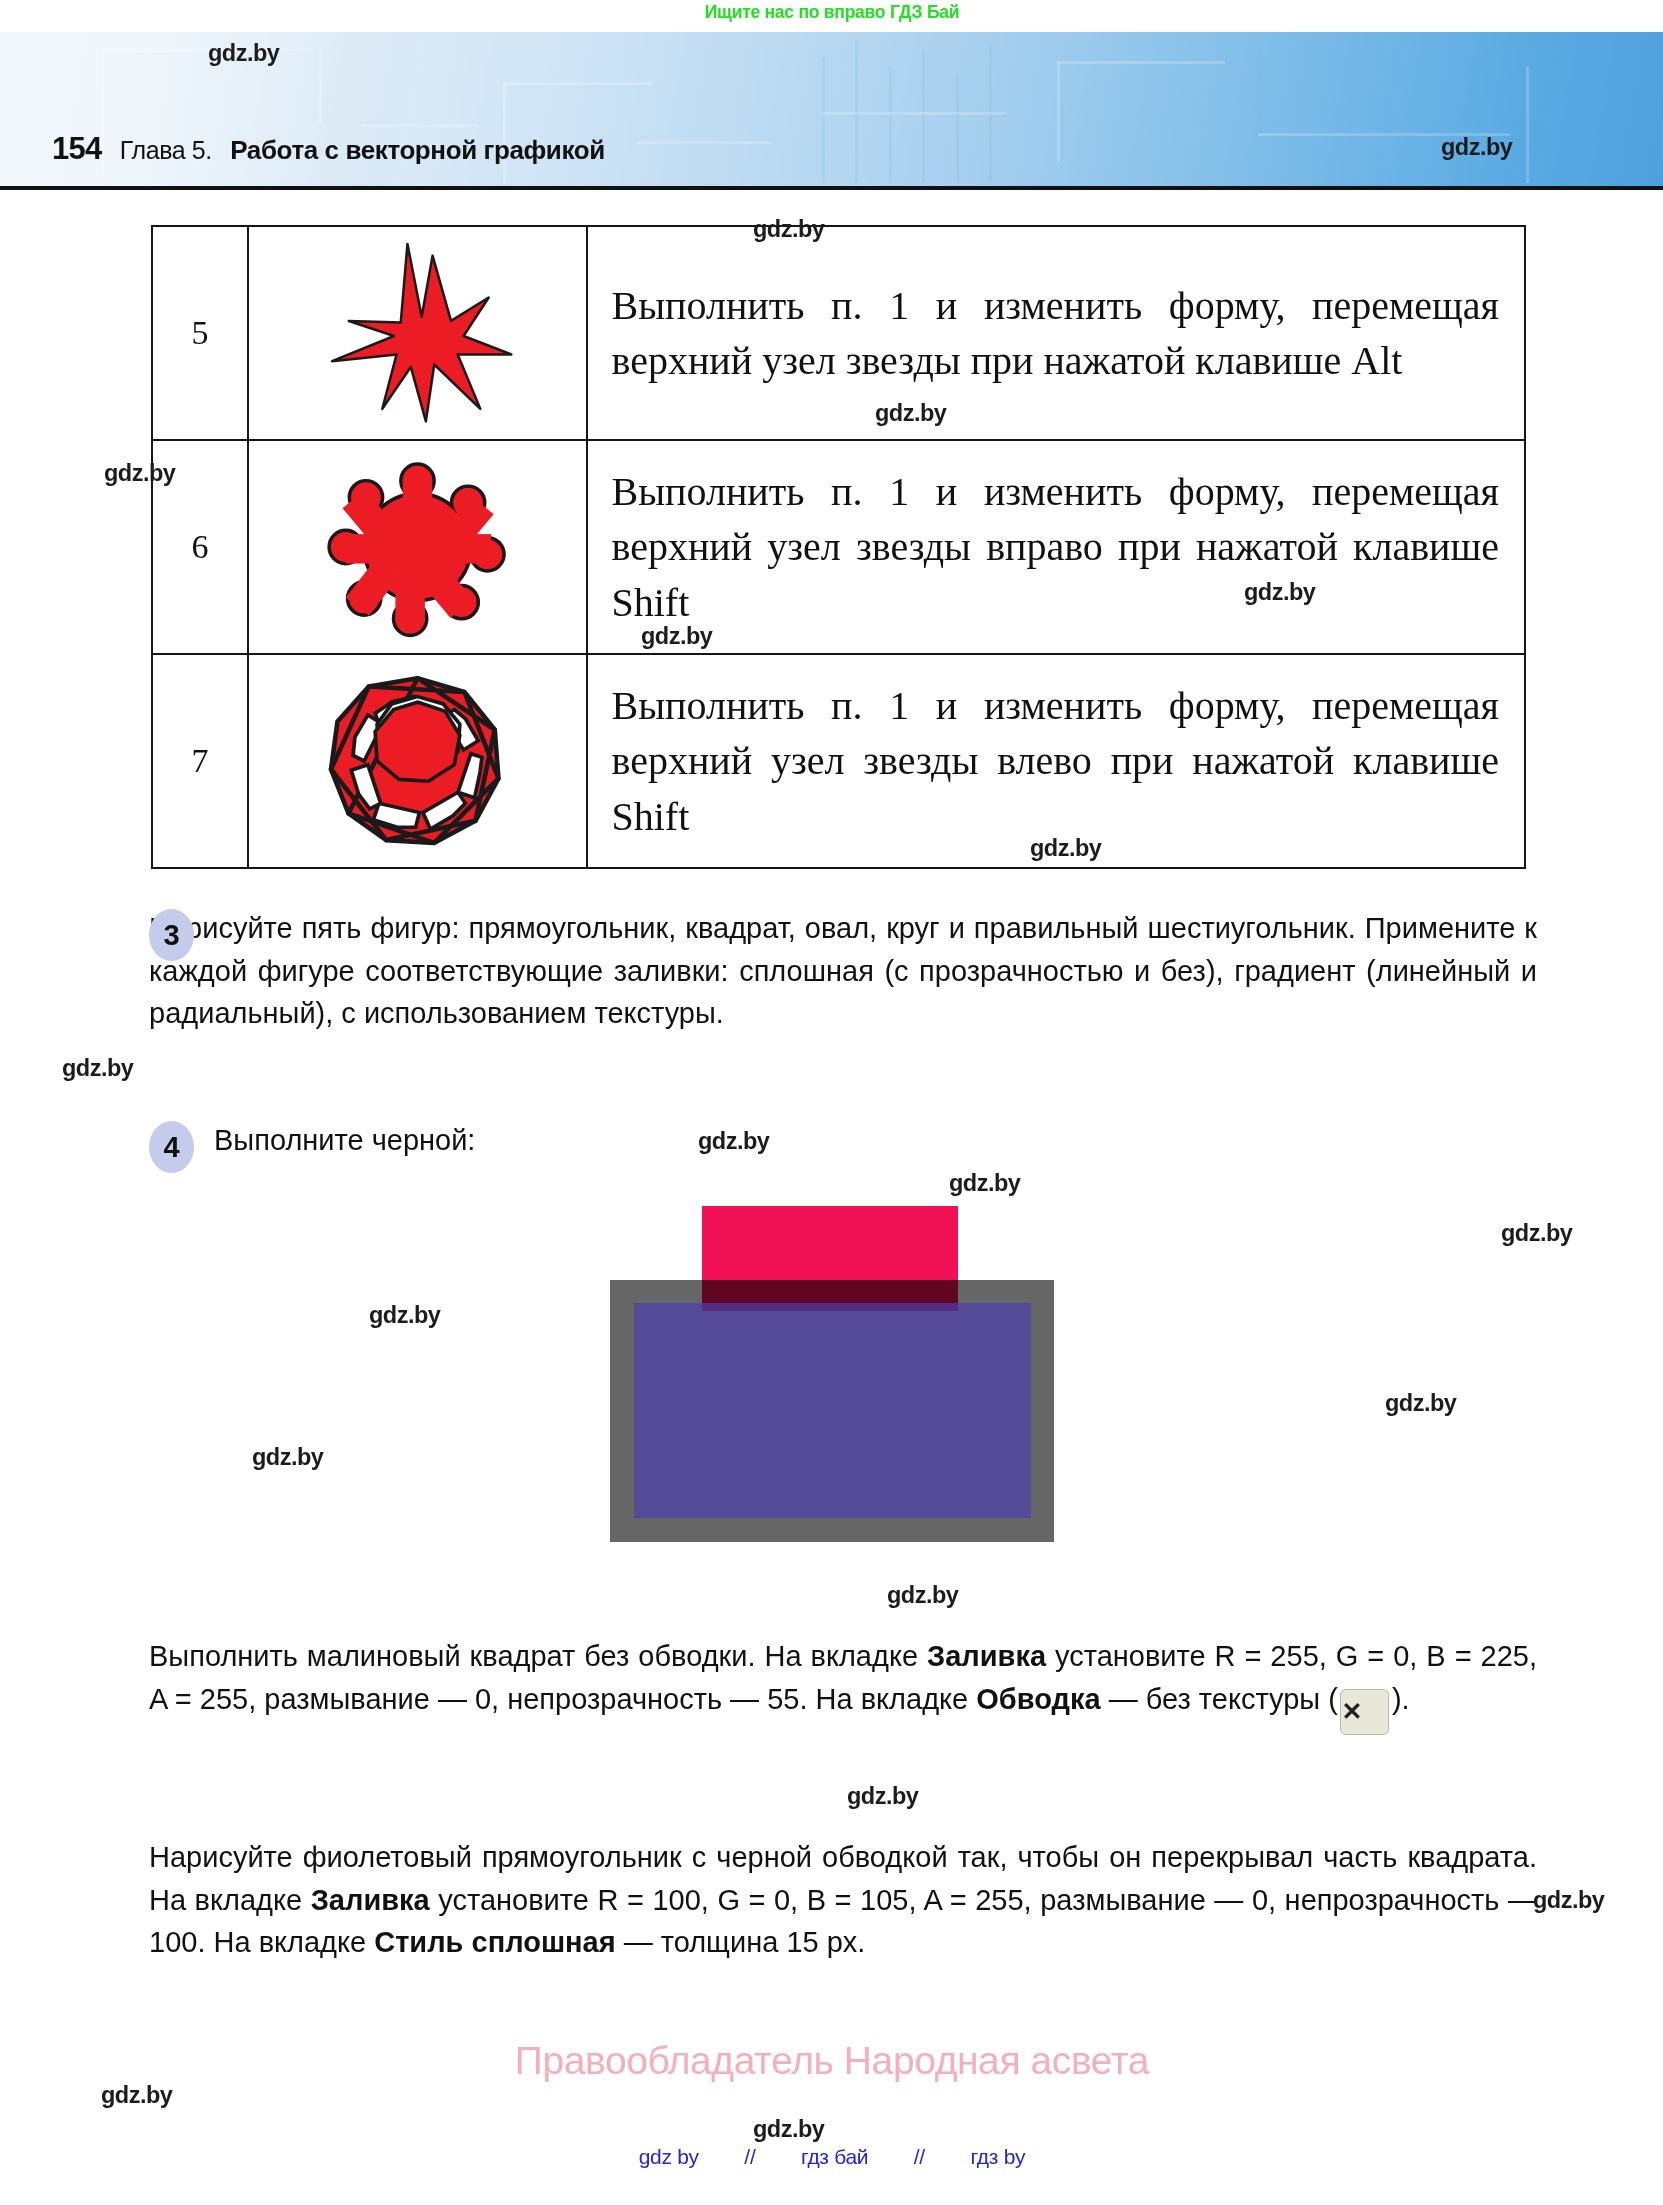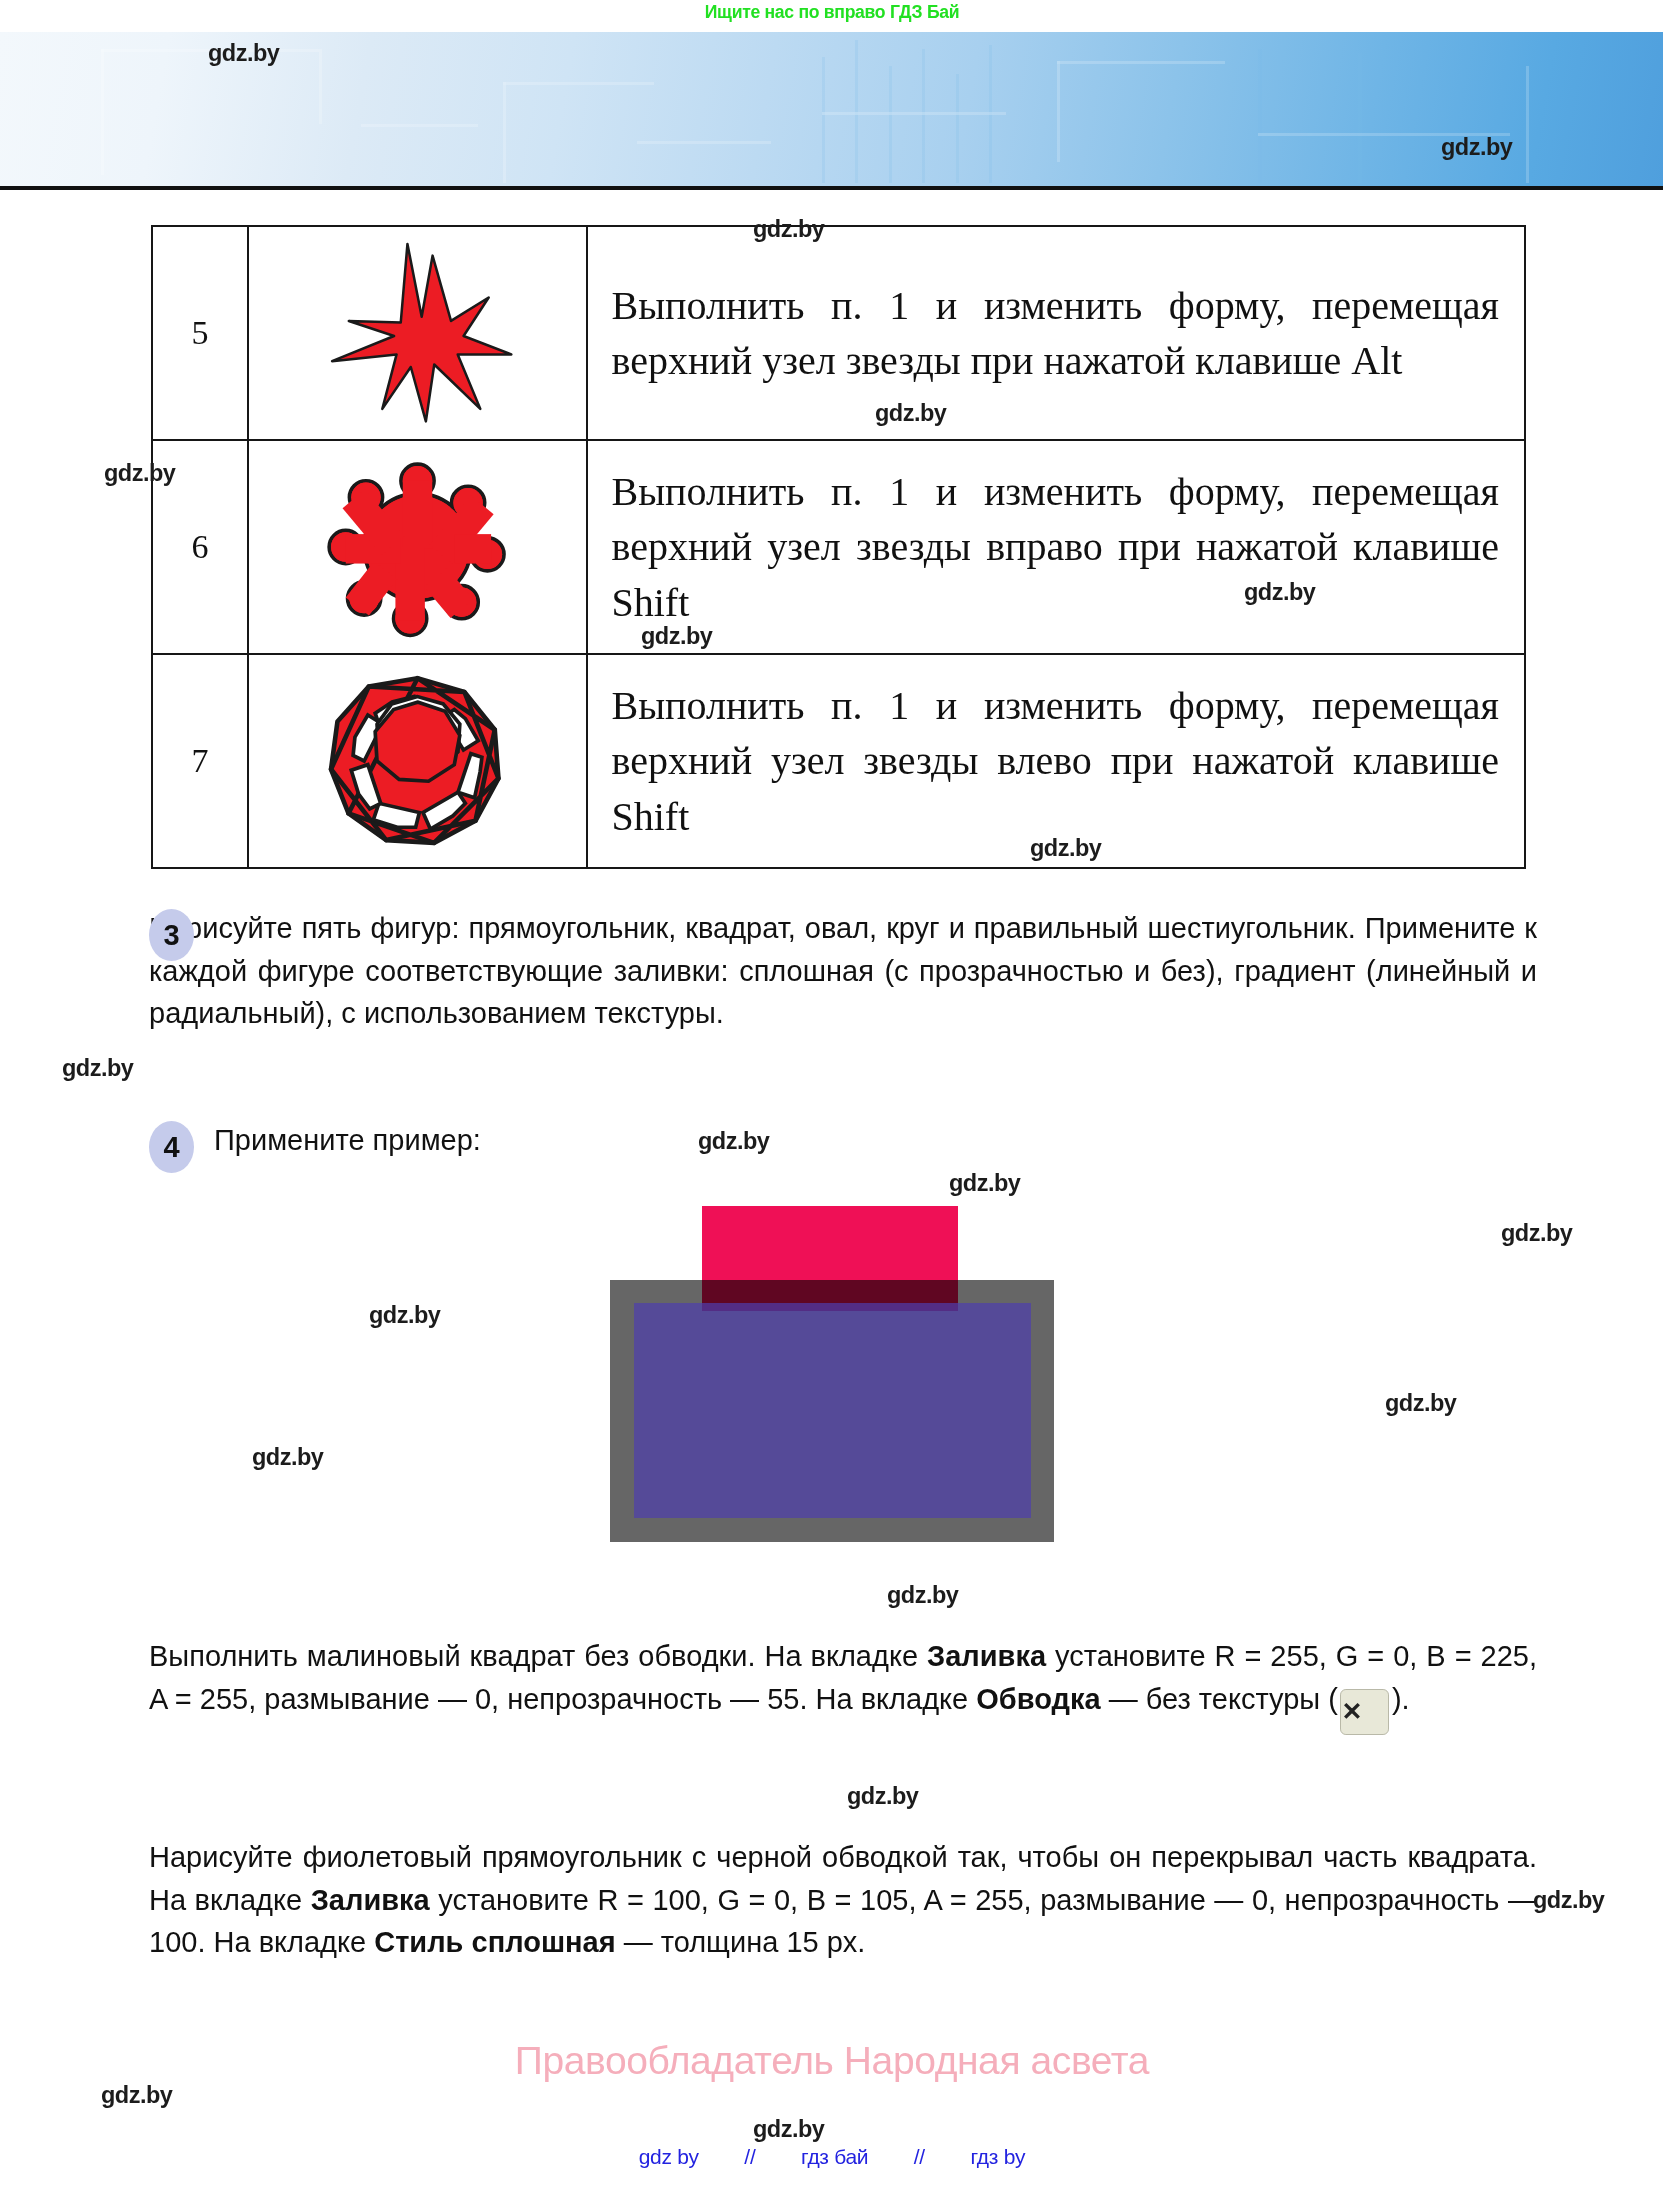--- a/index.html
+++ b/index.html
@@ -286,20 +286,25 @@
     <i style="left:822px;top:80px;width:184px;height:3.4px"></i>
     <i style="left:1057px;top:29px;width:168px;height:3.4px"></i>
     <i style="left:1057px;top:29px;width:3.4px;height:101px"></i>
     <b style="left:1258px;top:17px;width:4.2px;height:134px"></b>
     <b style="left:1308px;top:42px;width:4.2px;height:109px"></b>
     <b style="left:1358px;top:21px;width:4.2px;height:130px"></b>
     <i style="left:1258px;top:101px;width:252px;height:3.4px"></i>
     <i style="left:1526px;top:34px;width:3.4px;height:117px"></i>
     <i style="left:361px;top:92px;width:117px;height:2.5px"></i>
     <i style="left:637px;top:109px;width:134px;height:2.5px"></i>
+  </div>
+  <div class="header-line">
+    <span class="page-number">154</span>
+    <span class="chapter-label">Глава 5.</span>
+    <span class="chapter-title">Работа с векторной графикой</span>
   </div>
 </div>
 
 <table class="task-table">
   <tbody>
       <tr>
     <td class="col-num">
       <span class="row-number">5</span>
     </td>
     <td class="col-fig fig-cell">
@@ -392,21 +397,21 @@
 </tbody>
   </table>
 
 <div class="exercise" style="top:907px;">
   <div class="ex-badge">3</div>
   <div class="ex-body indent-first">Нарисуйте пять фигур: прямоугольник, квадрат, овал, круг и правильный шестиугольник. Примените к каждой фигуре соответствующие заливки: сплошная (с прозрачностью и без), градиент (линейный и радиальный), с использованием текстуры.</div>
 </div>
 
 <div class="exercise" style="top:1119px;">
   <div class="ex-badge">4</div>
-  <div class="ex-inline">Примените пример:</div>
+  <div class="ex-inline">Выполните черной:</div>
 </div>
 
 <div class="fig-example">
   <div class="rect-crimson"></div>
   <div class="rect-violet-frame"></div>
   <div class="rect-violet-fill"></div>
 </div>
 
 <div class="para" style="top:1635px;">
   <span>Выполнить малиновый квадрат без обводки. На вкладке </span><b>Заливка</b><span> установите R = 255, G = 0, B = 225, A = 255, размывание — 0, непрозрачность — 55. На вкладке </span><b>Обводка</b><span> — без текстуры (</span><span class="nostroke-btn">✕</span><span>).</span>

